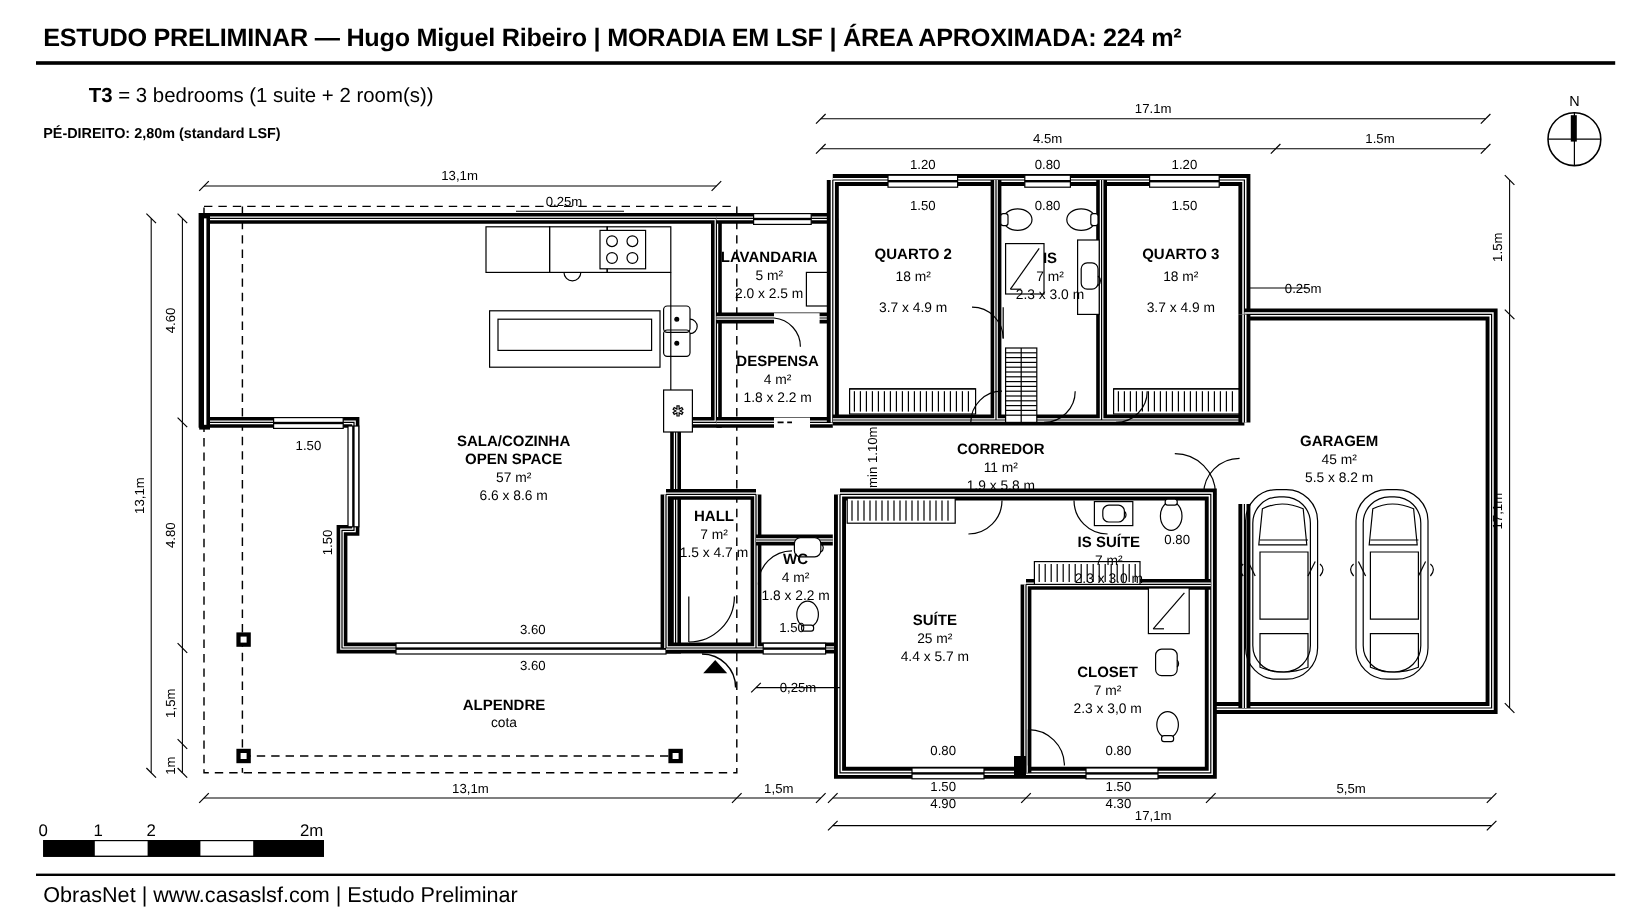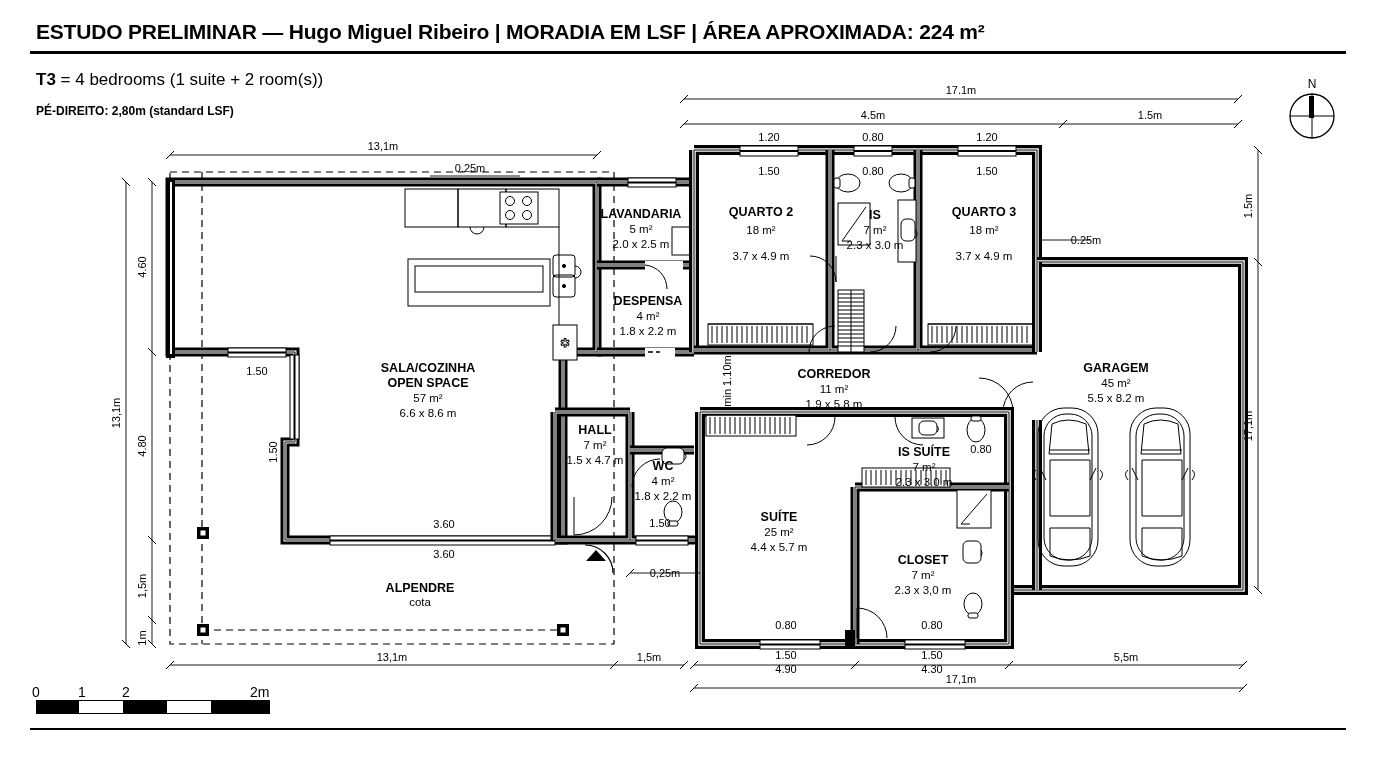--- a/index.html
+++ b/index.html
@@ -10,21 +10,21 @@
     color:#000;position:relative;
   }
   #sheet{position:absolute;left:0;top:0;width:1376px;height:768px;}
   
   .hdr-title{
     position:absolute;left:36px;top:20px;
     font-size:21px;font-weight:bold;letter-spacing:-0.2px;white-space:nowrap;
   }
   .hdr-rule{position:absolute;left:30px;top:51px;width:1316px;height:3px;background:#000;}
   .hdr-sub1{position:absolute;left:36px;top:70px;font-size:17px;white-space:nowrap;}
-  .hdr-sub1 b{font-weight:bold;}
+  .hdr-sub1 b{font-weight:bold;margin-left:38px;}
   .hdr-sub2{position:absolute;left:36px;top:104px;font-size:12px;font-weight:bold;white-space:nowrap;}
   
   .ftr-rule{position:absolute;left:30px;top:728px;width:1316px;height:2px;background:#000;}
   .ftr-text{position:absolute;left:36px;top:736px;font-size:18px;white-space:nowrap;}
   
   .scalebar{position:absolute;left:36px;top:700px;width:232px;height:12px;border:1px solid #000;
      background:#000;}
   .scalebar i{position:absolute;top:0;height:12px;background:#fff;display:block;}
   .scale-lab{position:absolute;font-size:14px;top:684px;}
   
@@ -36,21 +36,21 @@
   .dimv{font-size:11px;text-anchor:middle;}
   .compassN{font-size:12px;text-anchor:middle;}
 </style>
 </head>
 <body>
 
 <div id="sheet">
 
   <div class="hdr-title">ESTUDO PRELIMINAR — Hugo Miguel Ribeiro | MORADIA EM LSF | ÁREA APROXIMADA: 224 m²</div>
   <div class="hdr-rule"></div>
-  <div class="hdr-sub1"><b>T3</b><span> = 4 bedrooms (1 suite + 2 room(s))</span></div>
+  <div class="hdr-sub1"><b>T3</b><span> = 3 bedrooms (1 suite + 2 room(s))</span></div>
   <div class="hdr-sub2">PÉ-DIREITO: 2,80m (standard LSF)</div>
 
   <svg width="1376" height="768">
     <defs>
       <g id="tick">
           <line x1="-4" y1="4" x2="4" y2="-4" stroke="#000" stroke-width="1"></line>
         </g>
       <g id="tickv">
           <line x1="-4" y1="-4" x2="4" y2="4" stroke="#000" stroke-width="1"></line>
         </g>
@@ -557,13 +557,14 @@
   <div class="scalebar">
     <i style="left:42px;width:44px;"></i>
     <i style="left:130px;width:44px;"></i>
   </div>
   <div class="scale-lab" style="left:32px;">0</div>
   <div class="scale-lab" style="left:78px;">1</div>
   <div class="scale-lab" style="left:122px;">2</div>
   <div class="scale-lab" style="left:250px;">2m</div>
 
   <div class="ftr-rule"></div>
+  <div class="ftr-text">ObrasNet | www.casaslsf.com | Estudo Preliminar</div>
 </div>
 
 </body></html>

